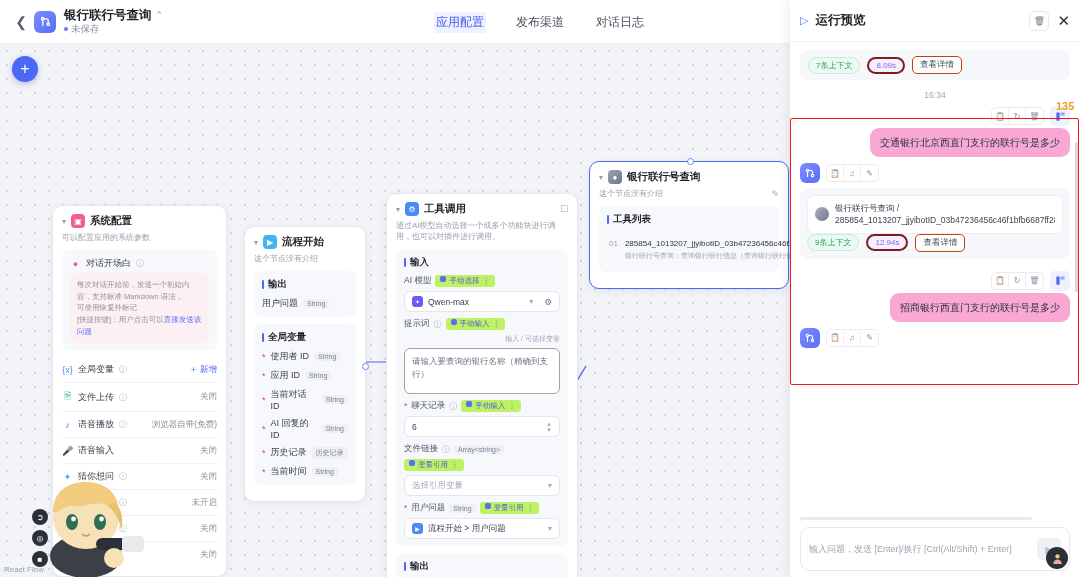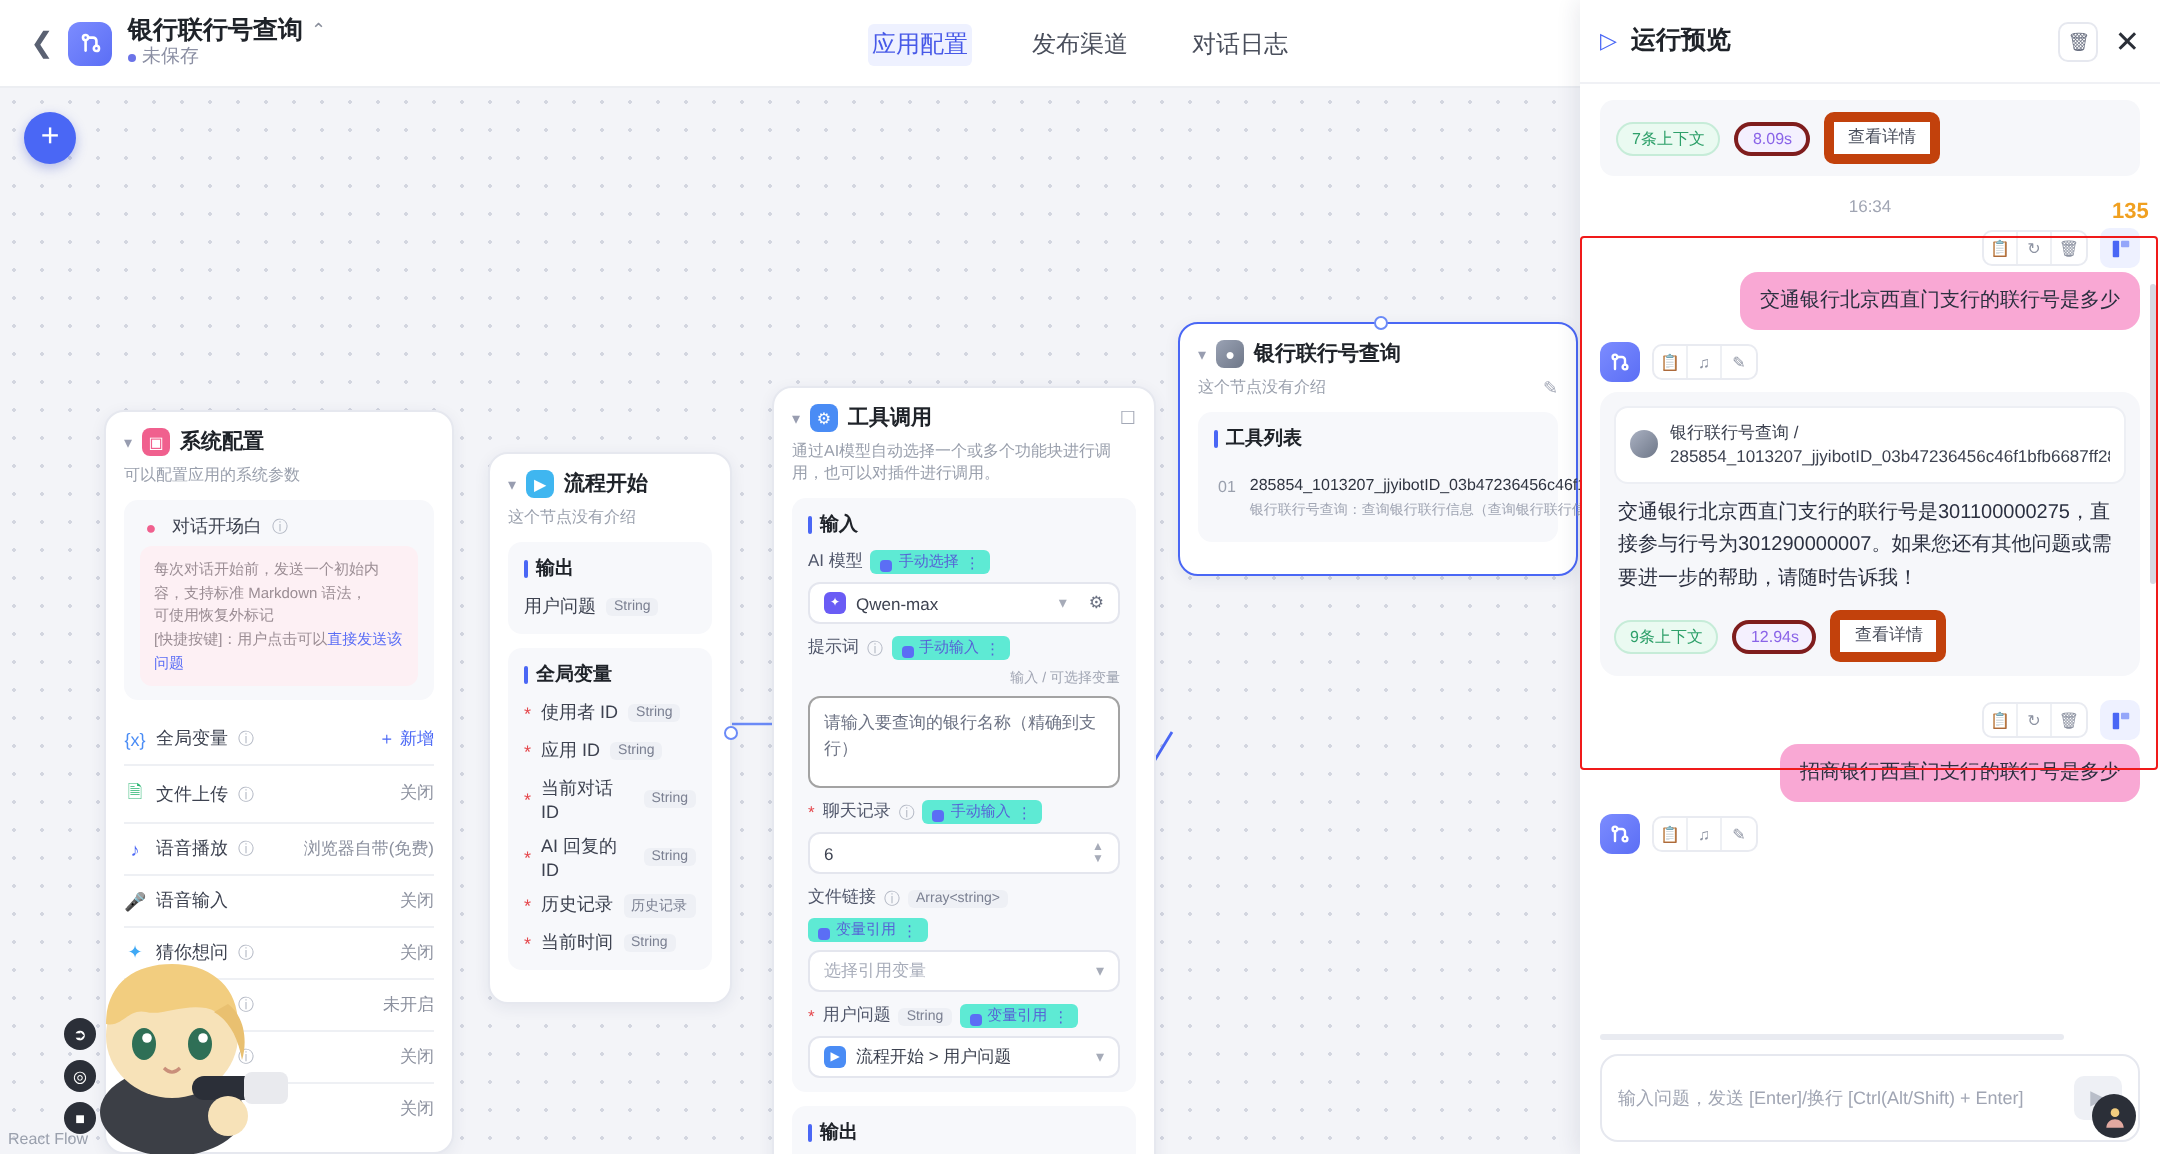--- a/index.html
+++ b/index.html
@@ -99,21 +99,21 @@
 
   .opener-box {
     background: #fdf0f4; border-radius: 6px; padding: 6px 7px;
     font-size: 7.5px; color: #9b8d94; line-height: 1.55; margin-top: 3px;
   }
   .opener-link { color: #5b6ef5; }
 
   .field-label { font-size: 8.5px; color: #50566a; display: flex; align-items: center; gap: 4px; margin: 6px 0 4px; flex-wrap: wrap; }
   .req { color: #e5484d; }
   .tag { font-size: 7px; background: #eef0f5; color: #7b8092; border-radius: 3px; padding: 1px 4px; }
-  .tag-mode { display: inline-flex; align-items: flex-end; gap: 3px; background: #5eead4; color: #5663d6; border-radius: 3px; padding: 1px 5px; font-size: 7.5px; }
+  .tag-mode { display: inline-flex; align-items: flex-start; gap: 3px; background: #bef264; color: #5663d6; border-radius: 3px; padding: 1px 5px; font-size: 7.5px; }
   .sq { width: 6px; height: 6px; border-radius: 2px; background: #5b6ef5; display: inline-block; }
   .hint { margin-left: auto; font-size: 7px; color: #a0a5b3; }
 
   .select-box {
     border: 1px solid #e4e6ee; border-radius: 6px; background: #fff;
     height: 21px; display: flex; align-items: center; padding: 0 7px;
     font-size: 8.5px; color: #3d4250; gap: 5px;
   }
   .select-box .chev { margin-left: auto; color: #a6abb8; font-size: 8px; }
   .select-box.placeholder { color: #a8adba; gap: 15px; }
@@ -153,21 +153,21 @@
   .panel-actions { margin-left: auto; display: flex; align-items: center; gap: 8px; }
   .icon-btn { width: 20px; height: 20px; border: 1px solid #e6e8ef; border-radius: 5px; display: flex; align-items: center; justify-content: center; font-size: 9px; color: #6b7182; }
   .close-x { font-size: 15px; color: #2b2f38; cursor: pointer; }
 
   .panel-body { flex: 1; overflow: hidden; position: relative; padding: 8px 10px 0; }
 
   .meta-strip { background: #f6f7fa; border-radius: 7px; padding: 6px 8px; display: flex; align-items: center; gap: 7px; }
   .chip { font-size: 8px; border-radius: 9px; padding: 2px 7px; }
   .chip-green { color: #2ea06a; background: #eafaf1; border: 1px solid #c6ecd8; }
   .chip-purple { color: #8a63e8; background: #f4f0fe; border: 2px solid #7f1d1d; }
-  .chip-plain { font-size: 8.5px; color: #4a4f5c; background: #fff; border: 5px solid #c2410c; border-radius: 5px; padding: 2px 7px; }
+  .chip-plain { font-size: 8.5px; color: #4a4f5c; background: #fff; border: 1px solid #c2410c; border-radius: 5px; padding: 2px 7px; }
 
   .time-sep { text-align: center; font-size: 8.5px; color: #a0a5b3; margin: 10px 0 6px; }
 
   .msg-user { display: flex; justify-content: flex-end; margin-bottom: 4px; }
   .bubble-user { background: #f9a8d4; border-radius: 9px; padding: 7px 10px; font-size: 10px; color: #2b3040; max-width: 225px; line-height: 1.5; }
 
   .act-row { display: flex; justify-content: flex-end; align-items: center; gap: 6px; margin-bottom: 2px; }
   .act-group { display: flex; border: 1px solid #e9ebf1; border-radius: 5px; overflow: hidden; background: #fff; }
   .act-cell { width: 17px; height: 16px; display: flex; align-items: center; justify-content: center; font-size: 8px; color: #8d93a2; border-right: 1px solid #eef0f4; }
   .act-cell:last-child { border-right: none; }
@@ -569,21 +569,20 @@
     </div>
 
     <div class="bot-card">
       <div class="tool-ref">
         <span class="tool-ref-ic"></span>
         <span class="tool-ref-txt">
           <span>银行联行号查询 /</span>
           <span class="l2">285854_1013207_jjyibotID_03b47236456c46f1bfb6687ff28c8e</span>
         </span>
       </div>
-      <div class="bot-text">交通银行北京西直门支行的联行号是301100000275，直接参与行号为301290000007。如果您还有其他问题或需要进一步的帮助，请随时告诉我！</div>
       <div class="bot-meta">
         <span class="chip chip-green">9条上下文</span>
         <span class="chip chip-purple">12.94s</span>
         <span class="chip-plain">查看详情</span>
       </div>
     </div>
 
     <div class="act-row" style="margin-top:12px">
       <span class="act-group">
         <span class="act-cell">📋</span>

